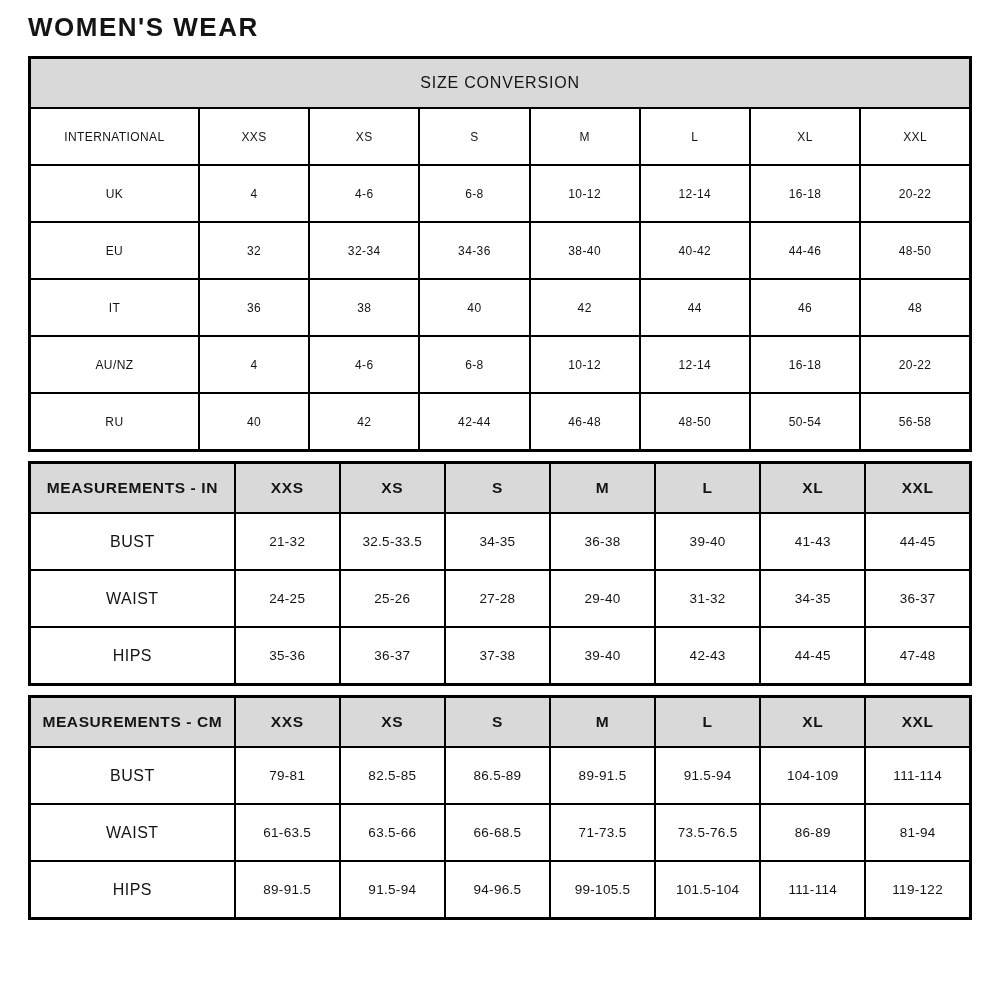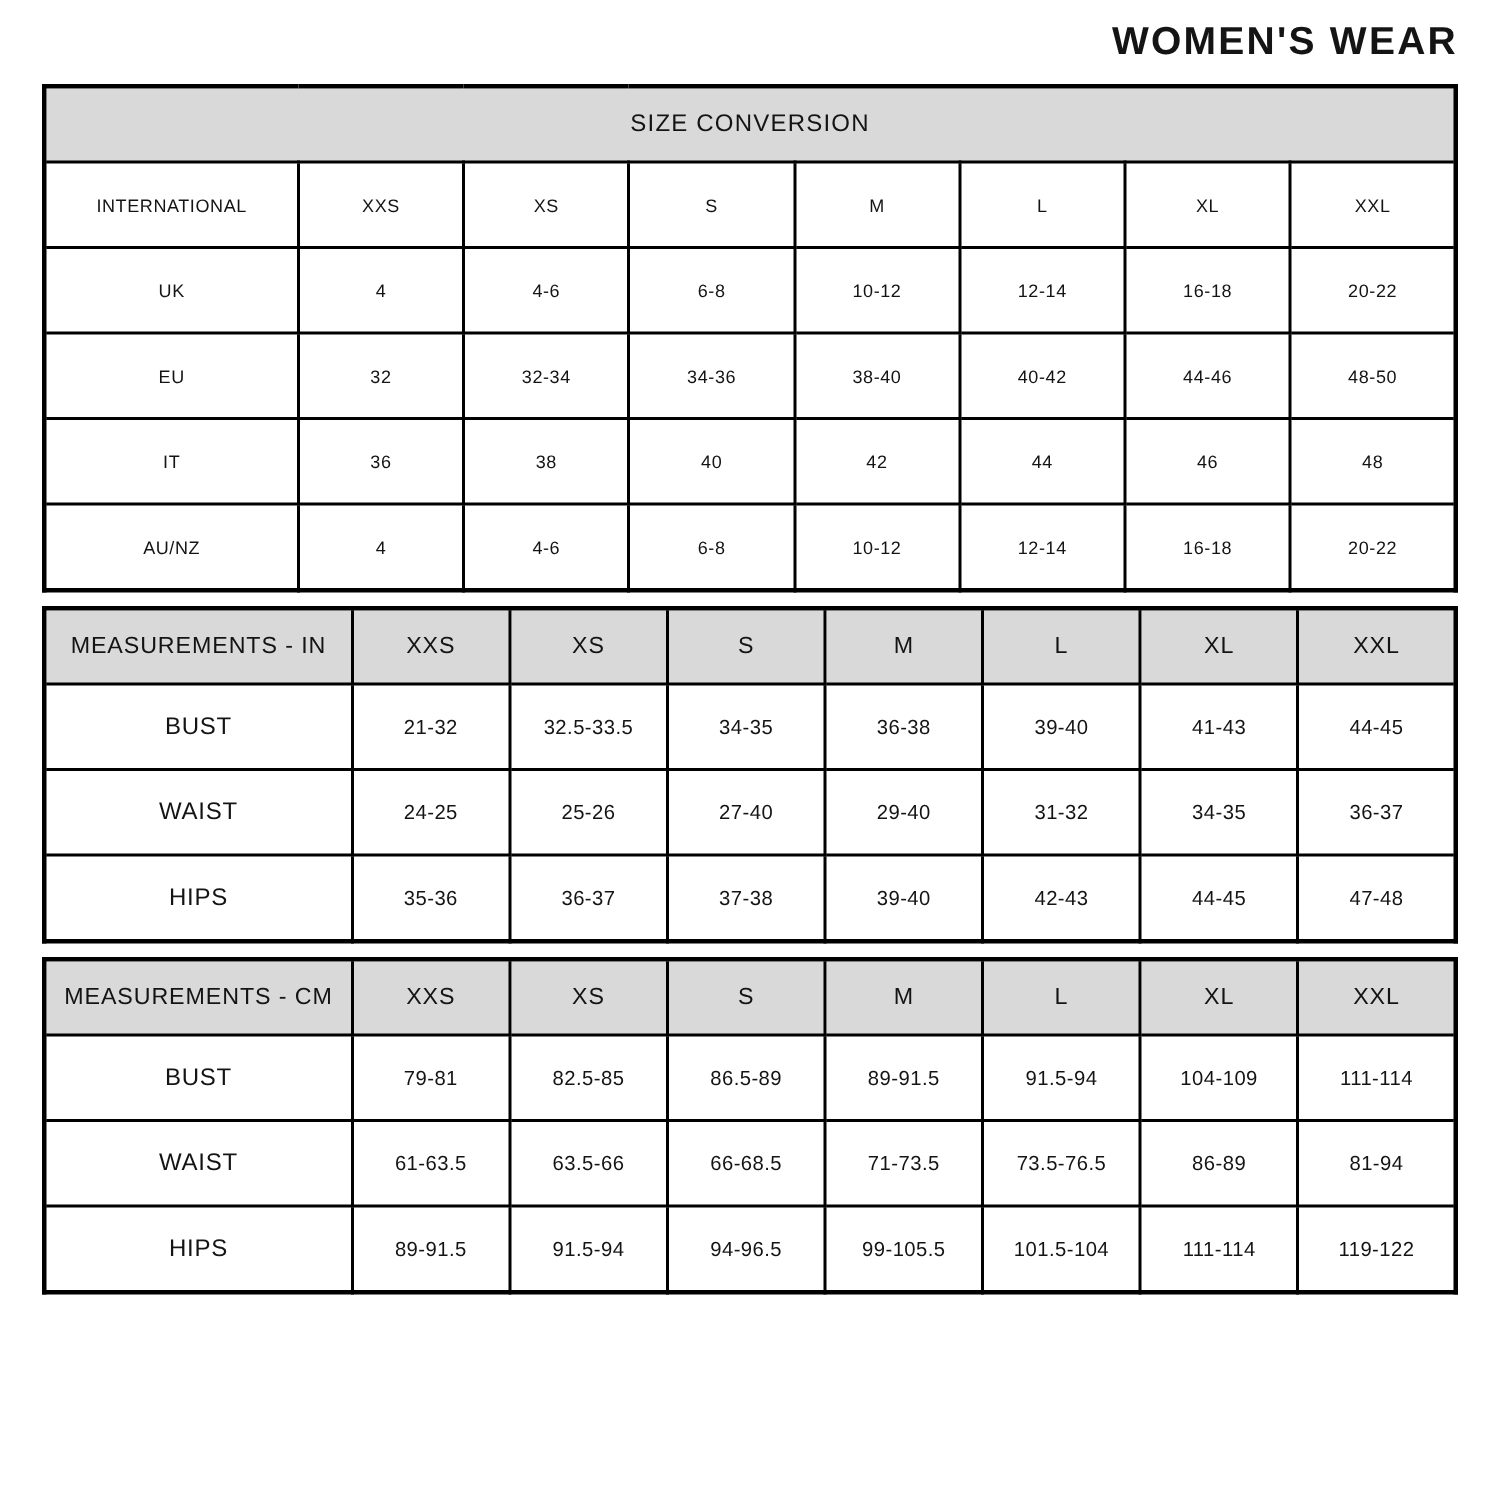--- a/index.html
+++ b/index.html
@@ -12,21 +12,21 @@
     font-family: "Liberation Sans", sans-serif;
     color: var(--text, #141414);
   }
   .page {
     box-sizing: border-box;
     width: 1000px;
     padding: 12px 28px 0 28px;
   }
   .page-title {
     margin: 0 0 13px 0;
-    text-align: right;
+    text-align: left;
     font-size: 26px;
     font-weight: 700;
     letter-spacing: 1.5px;
     color: var(--text, #141414);
   }
   table {
     width: 100%;
     border-collapse: collapse;
     table-layout: fixed;
     margin: 0 0 9px 0;
@@ -52,21 +52,21 @@
     height: 55px;
     font-size: 12px;
     font-weight: 400;
     letter-spacing: 0.4px;
   }
   
   .t-meas tbody tr.head-row td {
     background: var(--header-bg, #d9d9d9);
     height: 48px;
     font-size: 15.5px;
-    font-weight: 400;
+    font-weight: 700;
     letter-spacing: 0.6px;
   }
   .t-meas tbody tr:not(.head-row) td {
     height: 55px;
     font-size: 13.5px;
     font-weight: 400;
     letter-spacing: 0.3px;
   }
   .t-meas tbody tr:not(.head-row) td.first {
     font-size: 16px;
@@ -139,20 +139,30 @@
         </tr>
         <tr>
           <td class="first">AU/NZ</td>
           <td>4</td>
           <td>4-6</td>
           <td>6-8</td>
           <td>10-12</td>
           <td>12-14</td>
           <td>16-18</td>
           <td>20-22</td>
+        </tr>
+        <tr>
+          <td class="first">RU</td>
+          <td>40</td>
+          <td>42</td>
+          <td>42-44</td>
+          <td>46-48</td>
+          <td>48-50</td>
+          <td>50-54</td>
+          <td>56-58</td>
         </tr>
       </tbody>
   </table>
 
   <table class="t-meas">
     <colgroup>
       <col style="width:21.8%">
       <col style="width:11.171%">
         <col style="width:11.171%">
         <col style="width:11.171%">
@@ -179,21 +189,21 @@
           <td>34-35</td>
           <td>36-38</td>
           <td>39-40</td>
           <td>41-43</td>
           <td>44-45</td>
         </tr>
         <tr>
           <td class="first">WAIST</td>
           <td>24-25</td>
           <td>25-26</td>
-          <td>27-40</td>
+          <td>27-28</td>
           <td>29-40</td>
           <td>31-32</td>
           <td>34-35</td>
           <td>36-37</td>
         </tr>
         <tr>
           <td class="first">HIPS</td>
           <td>35-36</td>
           <td>36-37</td>
           <td>37-38</td>

